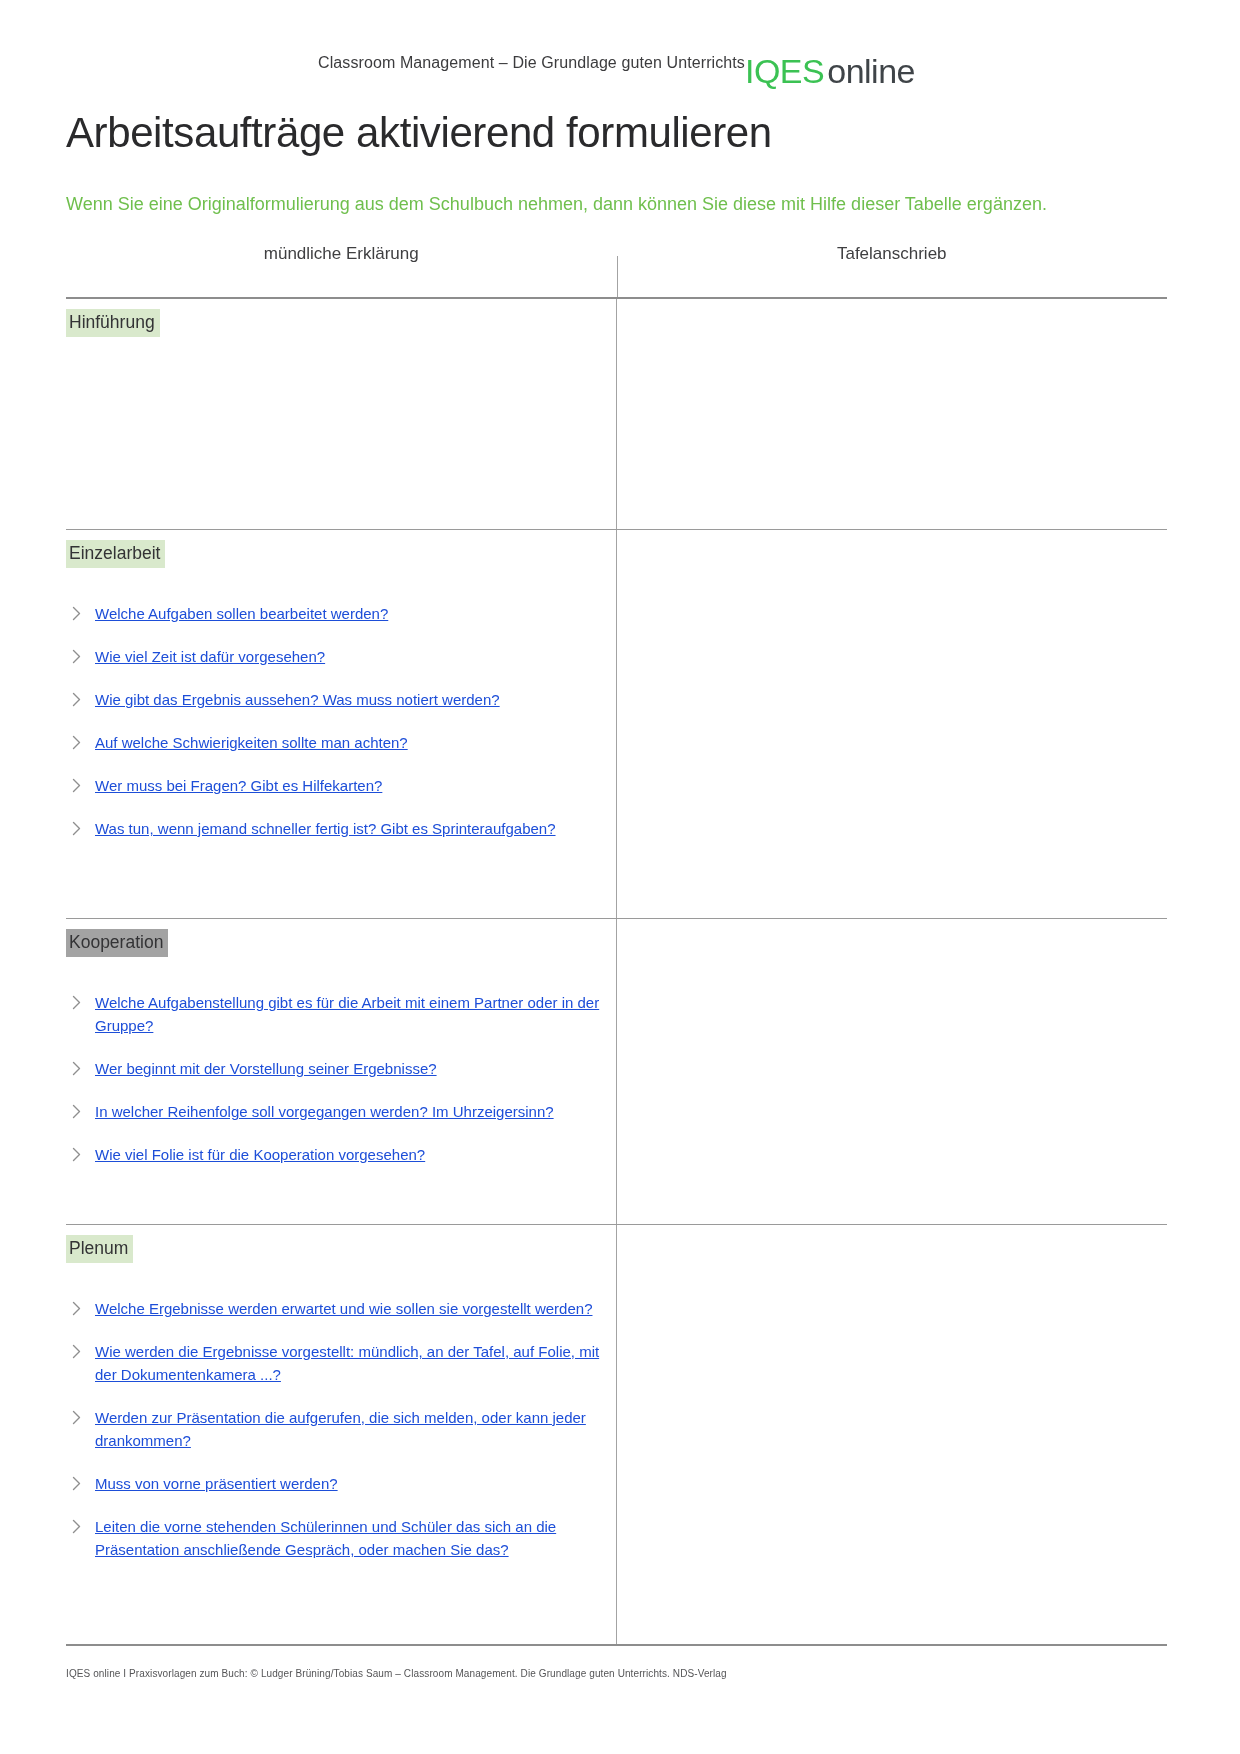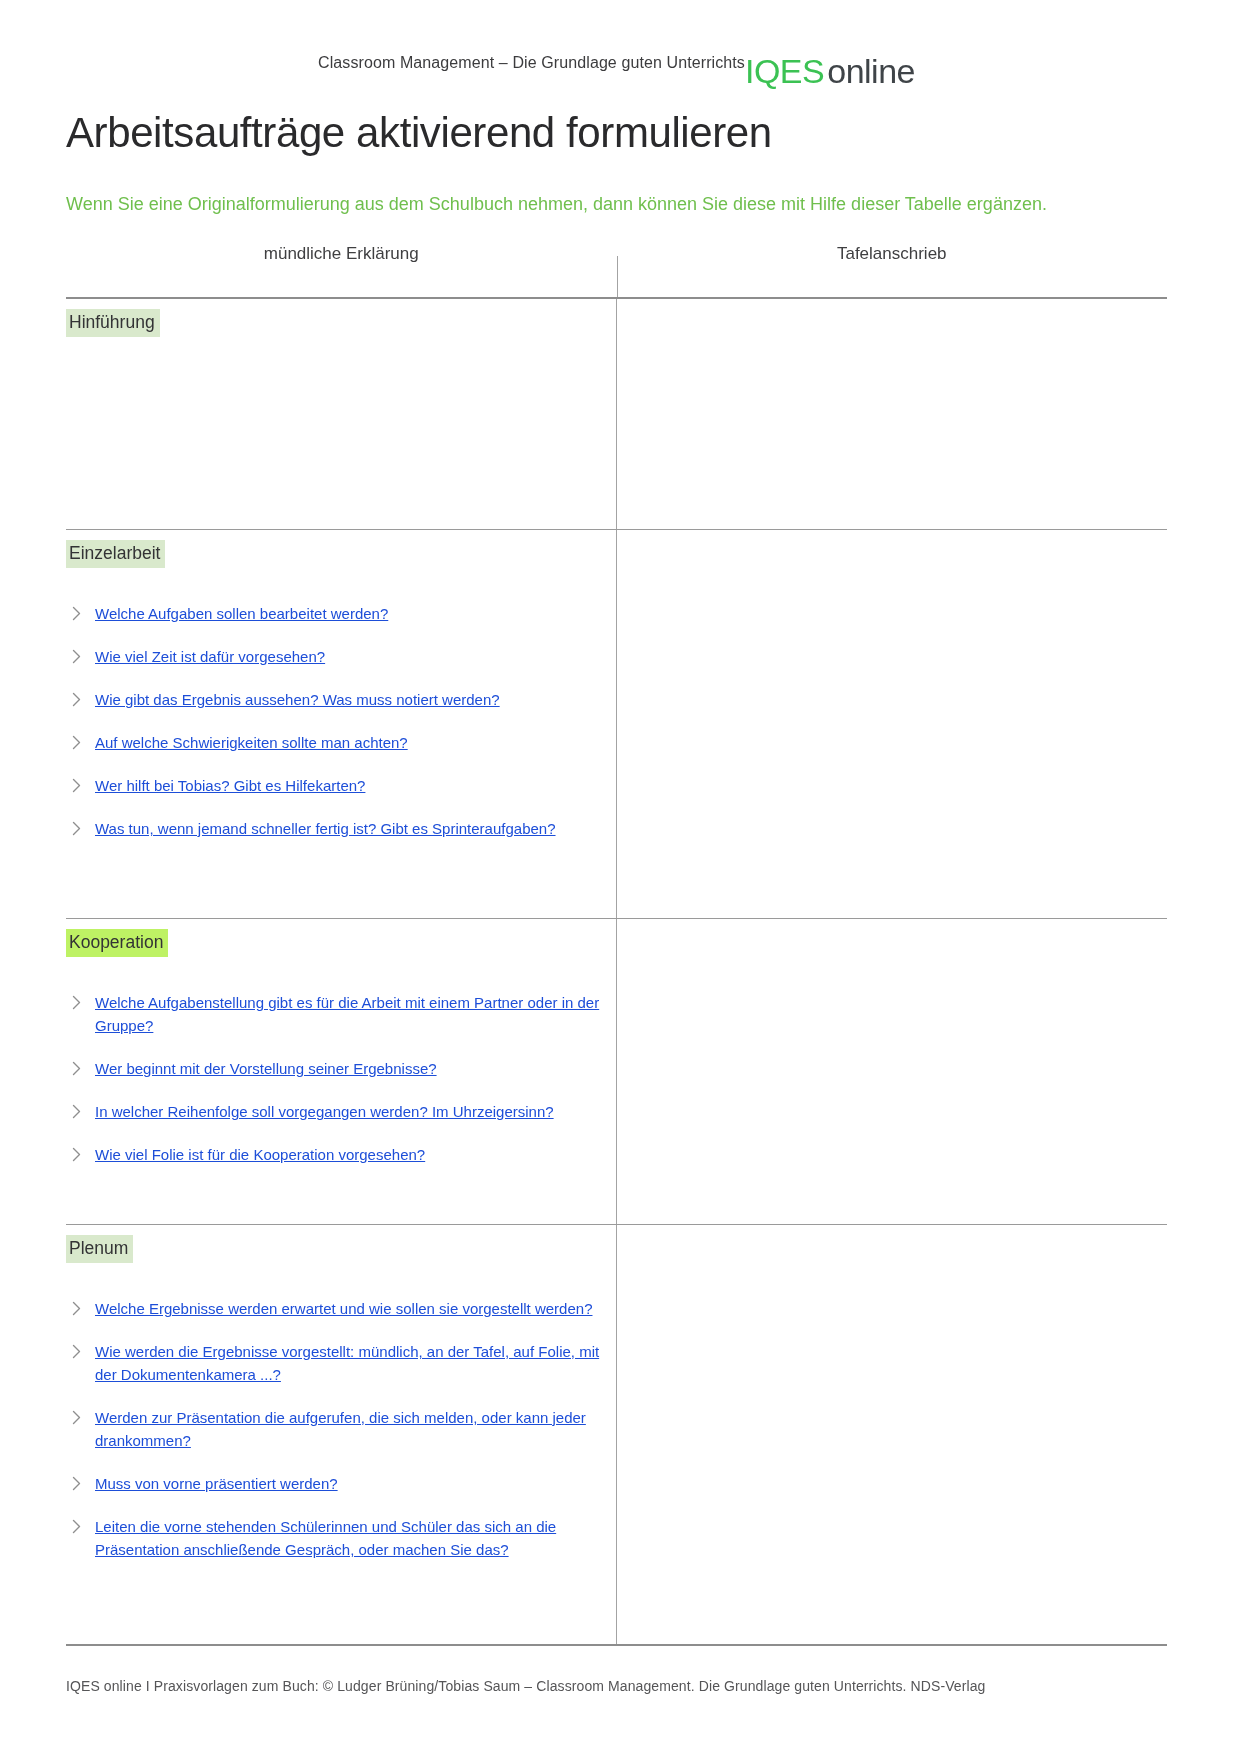--- a/index.html
+++ b/index.html
@@ -127,22 +127,22 @@
   }
   .q-text {
     font-size: 15px;
     line-height: 23px;
     color: #1d4ed8;
     text-decoration: underline;
   }
 
   
   .doc-footer {
-    margin-top: 33px;
-    font-size: 14px;
+    margin-top: 20px;
+    font-size: 10px;
     line-height: 15px;
     color: #555557;
     letter-spacing: .1px;
   }
 </style>
 </head>
 <body>
 
 <div class="page">
 
@@ -214,40 +214,40 @@
     </span>
     <span class="q-text">Auf welche Schwierigkeiten sollte man achten?</span>
   </div>
 
   <div class="q-item">
     <span class="chev">
       <svg width="9" height="15" viewBox="0 0 9 15" aria-hidden="true">
         <polyline points="1.5,1.5 7.5,7.5 1.5,13.5" fill="none" stroke="#8f8f8f" stroke-width="1.4" stroke-linecap="round" stroke-linejoin="round"></polyline>
       </svg>
     </span>
-    <span class="q-text">Wer hilft bei Tobias? Gibt es Hilfekarten?</span>
+    <span class="q-text">Wer muss bei Fragen? Gibt es Hilfekarten?</span>
   </div>
 
   <div class="q-item">
     <span class="chev">
       <svg width="9" height="15" viewBox="0 0 9 15" aria-hidden="true">
         <polyline points="1.5,1.5 7.5,7.5 1.5,13.5" fill="none" stroke="#8f8f8f" stroke-width="1.4" stroke-linecap="round" stroke-linejoin="round"></polyline>
       </svg>
     </span>
     <span class="q-text">Was tun, wenn jemand schneller fertig ist? Gibt es Sprinteraufgaben?</span>
   </div>
 </div>
     </div>
     <div class="cell right"></div>
   </div>
 
   <div class="section-row sec-2">
     <div class="cell left">
       <div class="sec-title-wrap">
-        <span class="sec-title" style="background: #bef264;">Kooperation</span>
+        <span class="sec-title" style="background: #a3a3a3;">Kooperation</span>
       </div>
       <div class="q-list">
   <div class="q-item">
     <span class="chev">
       <svg width="9" height="15" viewBox="0 0 9 15" aria-hidden="true">
         <polyline points="1.5,1.5 7.5,7.5 1.5,13.5" fill="none" stroke="#8f8f8f" stroke-width="1.4" stroke-linecap="round" stroke-linejoin="round"></polyline>
       </svg>
     </span>
     <span class="q-text">Welche Aufgabenstellung gibt es für die Arbeit mit einem Partner oder in der Gruppe?</span>
   </div>

